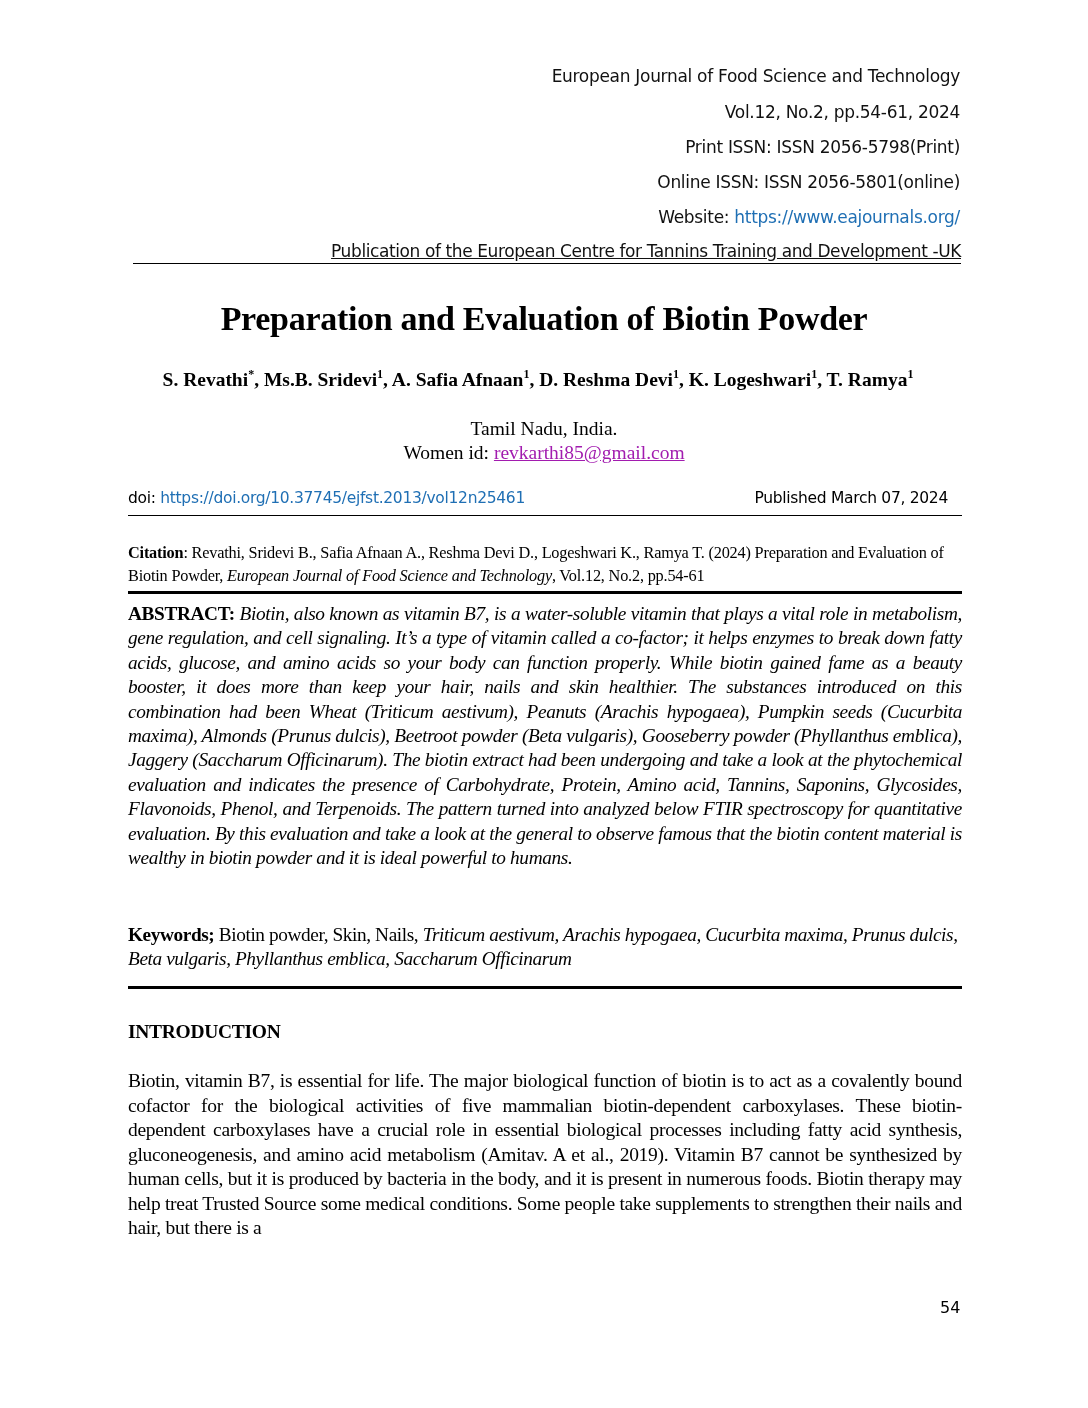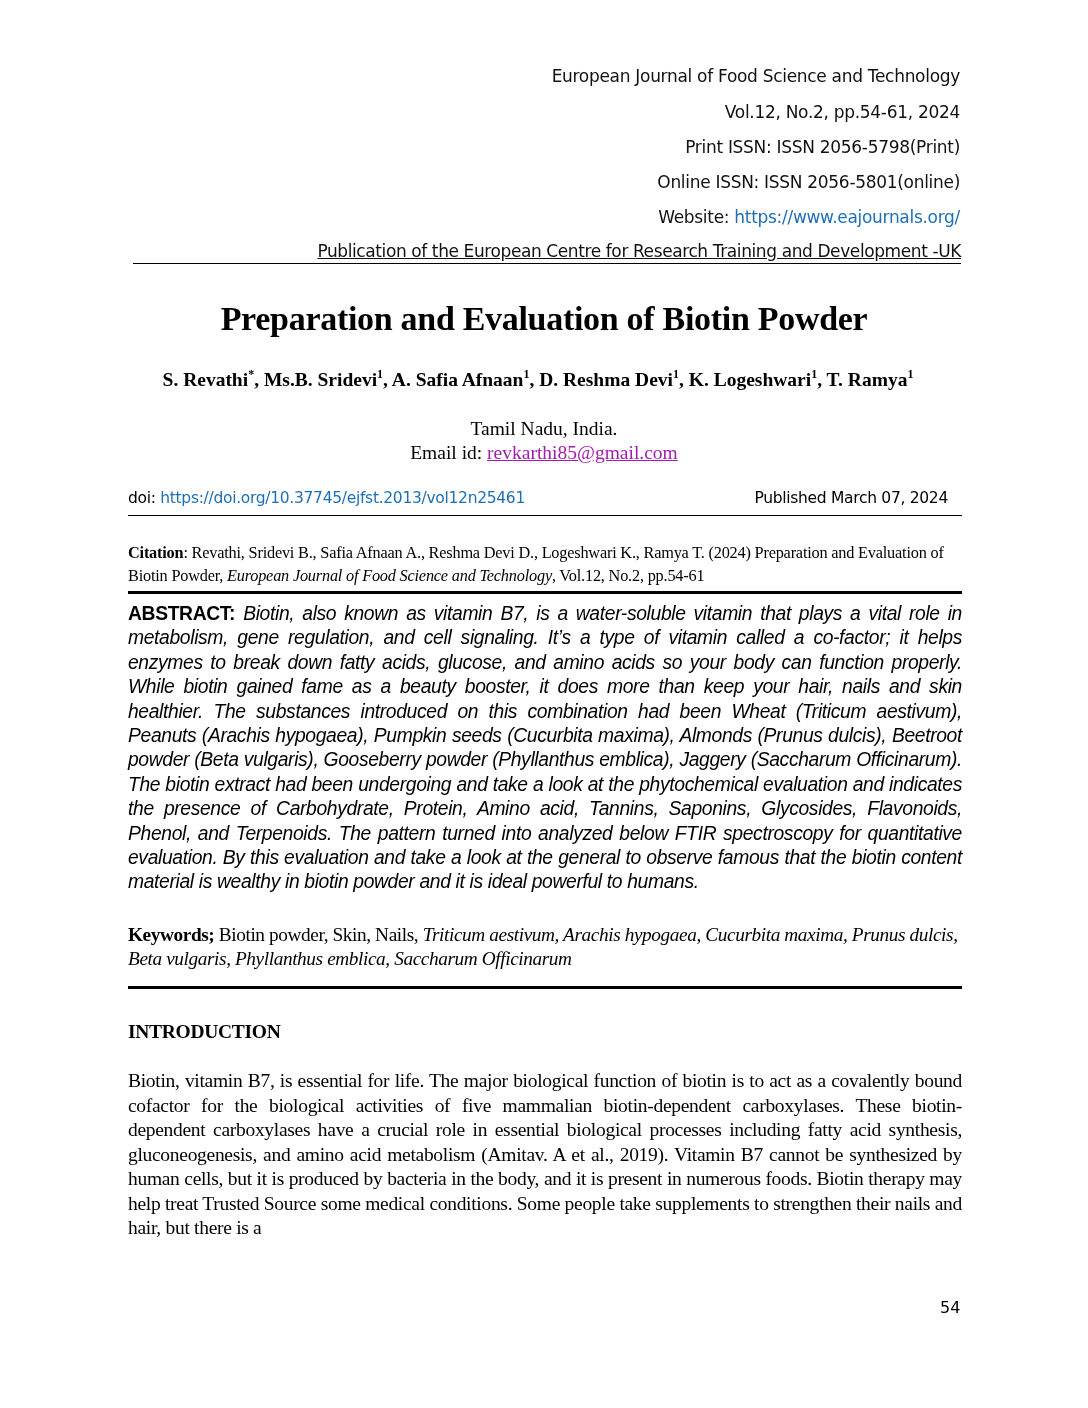--- a/index.html
+++ b/index.html
@@ -13,21 +13,21 @@
   .authors { position: absolute; left: 0; width: 1076px; top: 367px; text-align: center; font-family: "Liberation Serif", serif; font-weight: bold; font-size: 19.5px; white-space: nowrap; }
   .authors sup { font-size: 12px; }
   .center { position: absolute; left: 0; width: 1088px; text-align: center; font-family: "Liberation Serif", serif; font-size: 19.5px; white-space: nowrap; }
   .center a { color: #a21caf; text-decoration: underline; }
   .doirow { position: absolute; left: 128px; top: 489px; width: 834px; height: 26px; border-bottom: 1.5px solid #000; font-family: "DejaVu Sans", sans-serif; font-size: 15.5px; letter-spacing: -0.3px; }
   .doirow .doi { position: absolute; left: 0; top: 0; }
   .doirow .doi a { color: #1f6fb4; text-decoration: none; }
   .doirow .pub { position: absolute; right: 14px; top: 0; }
   .citation { position: absolute; left: 128px; top: 541px; width: 834px; font-family: "Liberation Serif", serif; font-size: 16.3px; line-height: 23px; letter-spacing: -0.2px; }
   .rule-thick { position: absolute; left: 128px; width: 834px; background: #000; }
-  .abstract { position: absolute; left: 128px; top: 602px; width: 834px; font-family: Liberation Sans, sans-serif; font-size: 19.3px; line-height: 24.4px; text-align: justify; letter-spacing: -0.35px; }
+  .abstract { position: absolute; left: 128px; top: 602px; width: 834px; font-family: Liberation Serif, serif; font-size: 19.3px; line-height: 24.4px; text-align: justify; letter-spacing: -0.35px; }
   .abstract .lbl { font-weight: bold; font-style: normal; }
   .abstract .it { font-style: italic; }
   .keywords { position: absolute; left: 128px; top: 923px; width: 834px; font-family: "Liberation Serif", serif; font-size: 19.3px; line-height: 24.4px; letter-spacing: -0.4px; }
   .keywords .lbl { font-weight: bold; }
   .keywords .it { font-style: italic; }
   .h-intro { position: absolute; left: 128px; top: 1021px; font-family: "Liberation Serif", serif; font-weight: bold; font-size: 19.5px; letter-spacing: -0.3px; }
   .intro { position: absolute; left: 128px; top: 1069px; width: 834px; font-family: "Liberation Serif", serif; font-size: 19.5px; line-height: 24.5px; text-align: justify; letter-spacing: -0.3px; }
   .pagenum { position: absolute; left: 940px; top: 1298px; font-family: "DejaVu Sans", sans-serif; font-size: 16px; }
 </style>
 </head>
@@ -36,35 +36,35 @@
 <div class="page">
 
   <div class="hdr" style="top:66px;">European Journal of Food Science and Technology</div>
   <div class="hdr" style="top:102px;">Vol.12, No.2, pp.54-61, 2024</div>
   <div class="hdr" style="top:137px;">Print ISSN: ISSN 2056-5798(Print)</div>
   <div class="hdr" style="top:172px;">Online ISSN: ISSN 2056-5801(online)</div>
   <div class="hdr" style="top:207px;">
     <span>Website: </span><a>https://www.eajournals.org/</a>
   </div>
   <div class="publine">
-    <span class="pubtext">Publication of the European Centre for Research Training and Development -UK</span>
+    <span class="pubtext">Publication of the European Centre for Tannins Training and Development -UK</span>
   </div>
 
   <div class="title">Preparation and Evaluation of Biotin Powder</div>
   <div class="authors">
     <span>S. Revathi</span><sup>*</sup>,
     <span>Ms.B. Sridevi</span><sup>1</sup>,
     <span>A. Safia Afnaan</span><sup>1</sup>,
     <span>D. Reshma Devi</span><sup>1</sup>,
     <span>K. Logeshwari</span><sup>1</sup>,
     <span>T. Ramya</span><sup>1</sup>
   </div>
   <div class="center" style="top:418px;">Tamil Nadu, India.</div>
   <div class="center" style="top:442px;">
-    <span>Email id: </span><a>revkarthi85@gmail.com</a>
+    <span>Women id: </span><a>revkarthi85@gmail.com</a>
   </div>
 
   <div class="doirow">
     <span class="doi"><span>doi: </span><a>https://doi.org/10.37745/ejfst.2013/vol12n25461</a></span>
     <span class="pub">Published March 07, 2024</span>
   </div>
 
   <div class="citation"><b>Citation</b><span>: Revathi, Sridevi B., Safia Afnaan A., Reshma Devi D., Logeshwari K., Ramya T. (2024) Preparation and Evaluation of Biotin Powder, </span><i>European Journal of Food Science and Technology</i><span>, Vol.12, No.2, pp.54-61</span></div>
 
   <div class="rule-thick" style="top:591px; height:3px;"></div>

